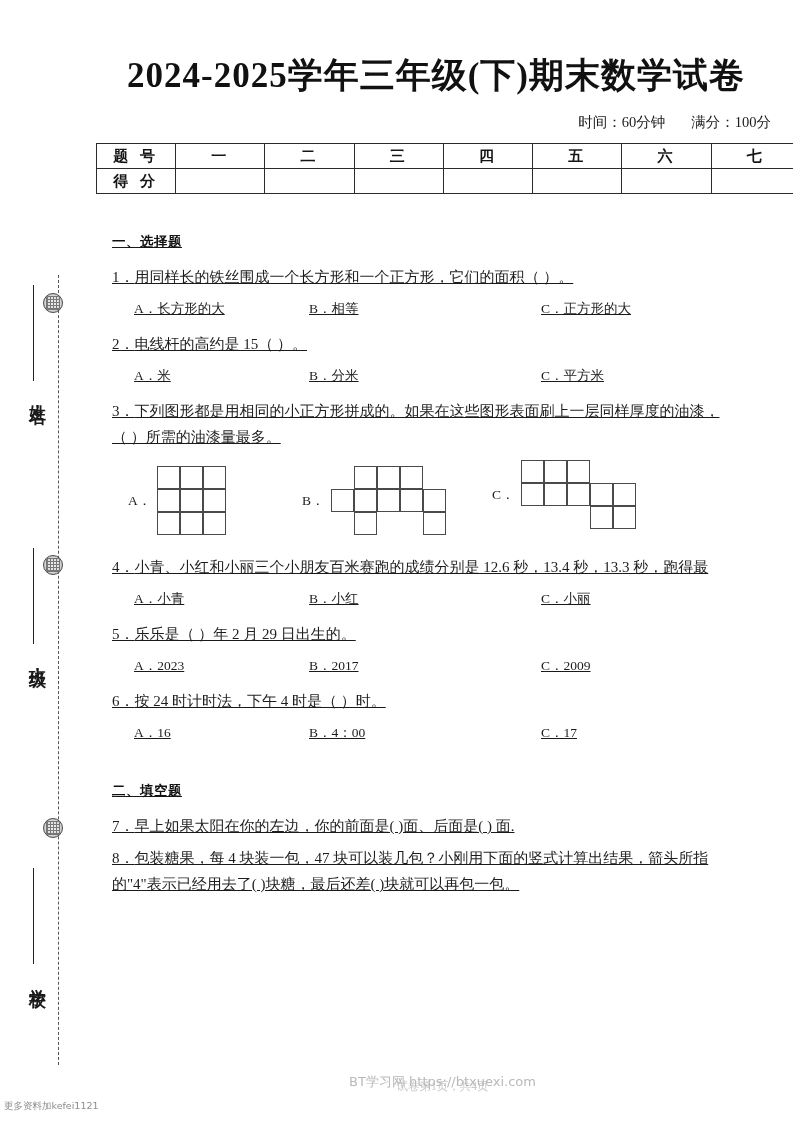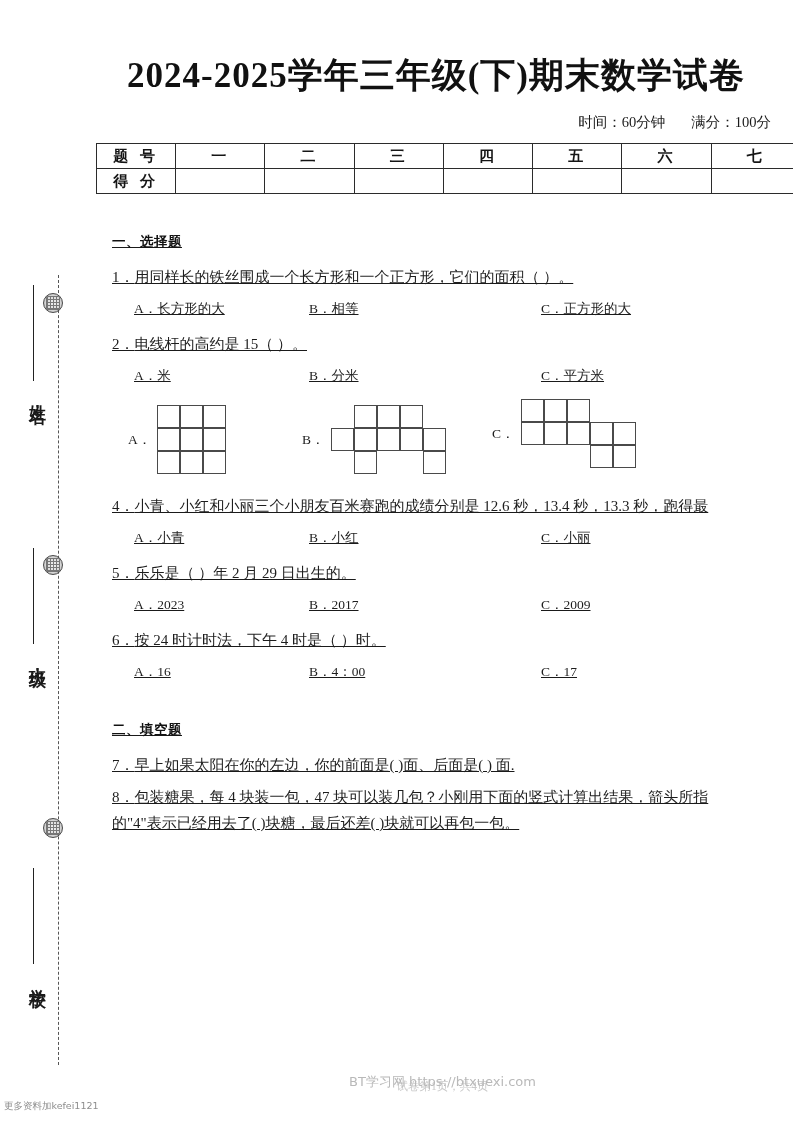--- a/index.html
+++ b/index.html
@@ -318,20 +318,24 @@
 
     <div class="q">
       <span>2．</span><span>电线杆的高约是 15（    ）。</span>
     </div>
     <div class="opts">
       <span class="opt-a">A．米</span>
       <span class="opt-b">B．分米</span>
       <span class="opt-c">C．平方米</span>
     </div>
 
+    <div class="q">
+      <span>3．</span><span>下列图形都是用相同的小正方形拼成的。如果在这些图形表面刷上一层同样厚度的油漆，</span>
+      <span class="cont">（    ）所需的油漆量最多。</span>
+    </div>
 
     <div class="figs">
 
       <div class="fig fig-a">
         <span class="fig-label">A．</span>
         <span class="grid-wrap" style="width:69px;height:69px;">
           <i class="cell" style="left:0px;top:0px;"></i>
             <i class="cell" style="left:23px;top:0px;"></i>
             <i class="cell" style="left:46px;top:0px;"></i>
           <i class="cell" style="left:0px;top:23px;"></i>

